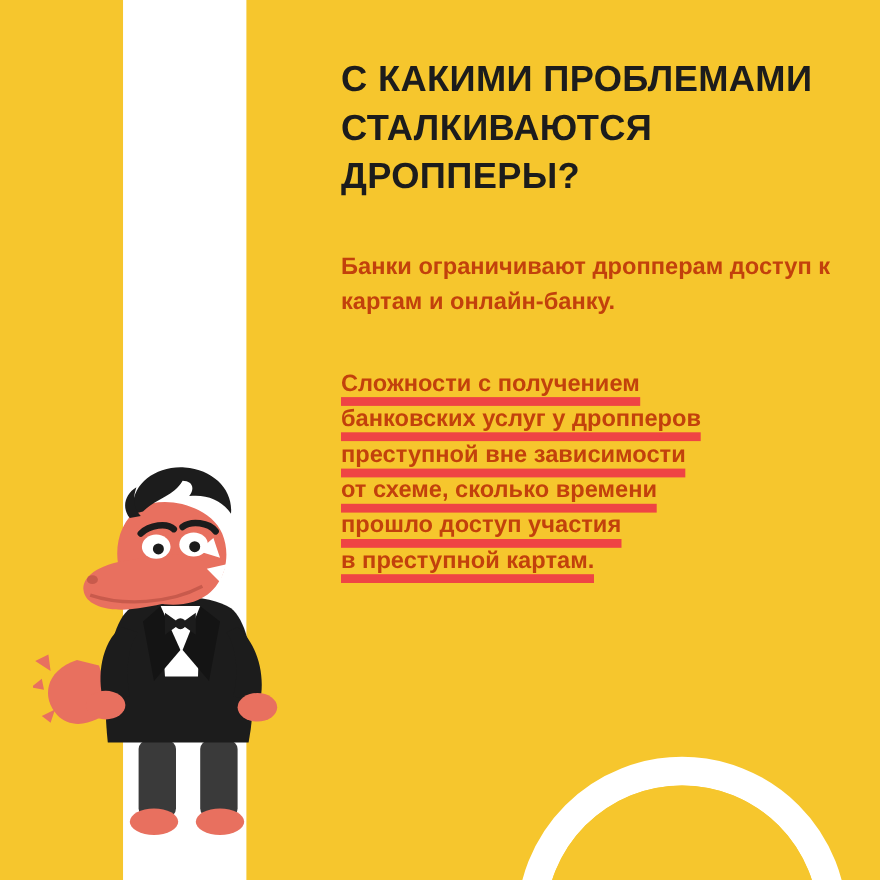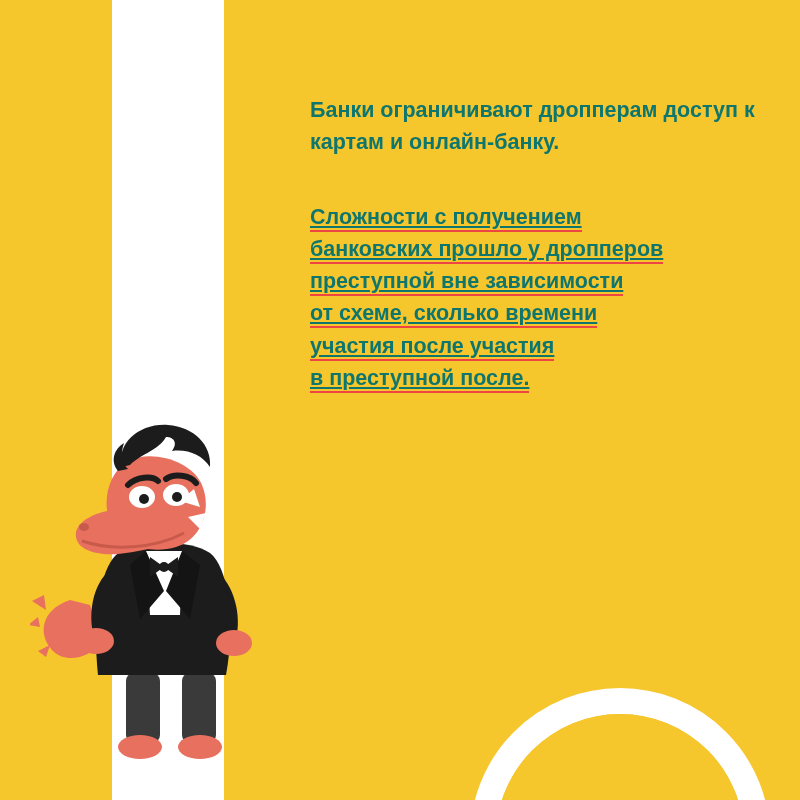--- a/index.html
+++ b/index.html
@@ -80,29 +80,28 @@
     font-weight: bold;
     letter-spacing: 0.3px;
     color: #1c1c1c;
     text-transform: uppercase;
     margin: 0;
   }
   .para {
     font-size: 21.5px;
     line-height: 1.5;
     font-weight: bold;
-    color: #0f766e;
+    color: #c2410c;
     margin: 0;
   }
   .para-1 { margin-top: 44px; }
   .para-2 { margin-top: 42px; }
   .para-2 .u {
-    border-bottom: 2px solid #ef4444;
+    border-bottom: 8px solid #ef4444;
     padding-bottom: 1px;
-    text-decoration: underline;
   }
 
   
   .character {
     position: absolute;
     left: 30px;
     top: 405px;
     width: 270px;
     height: 360px;
   }
@@ -114,28 +113,29 @@
 <div class="poster">
 
   <div class="band-left"></div>
   <div class="gap-white"></div>
   <div class="panel-main"></div>
 
   <div class="ring-deco"></div>
   <div class="ring-deco-inner"></div>
 
   <div class="content">
+    <h1 class="headline">С КАКИМИ ПРОБЛЕМАМИ СТАЛКИВАЮТСЯ ДРОППЕРЫ?</h1>
     <p class="para para-1">Банки ограничивают дропперам доступ к картам и онлайн-банку.</p>
     <p class="para para-2">
       <span class="u">Сложности с получением</span><br>
-      <span class="u">банковских прошло у дропперов</span><br>
+      <span class="u">банковских услуг у дропперов</span><br>
       <span class="u">преступной вне зависимости</span><br>
       <span class="u">от схеме, сколько времени</span><br>
-      <span class="u">участия после участия</span><br>
-      <span class="u">в преступной после.</span>
+      <span class="u">прошло доступ участия</span><br>
+      <span class="u">в преступной картам.</span>
     </p>
   </div>
 
   <div class="character">
     <svg width="270" height="360" viewBox="0 0 270 360" xmlns="http://www.w3.org/2000/svg">
 
       <path d="M40 195 C10 205 8 230 22 245 C36 260 60 252 72 238 L60 200 Z" fill="#e8705f"></path>
       <path d="M16 205 L2 196 L14 190 Z M10 222 L-2 220 L8 212 Z M20 240 L8 246 L16 252 Z" fill="#e8705f"></path>
 
       <rect x="96" y="268" width="34" height="70" rx="8" fill="#3a3a3a"></rect>

